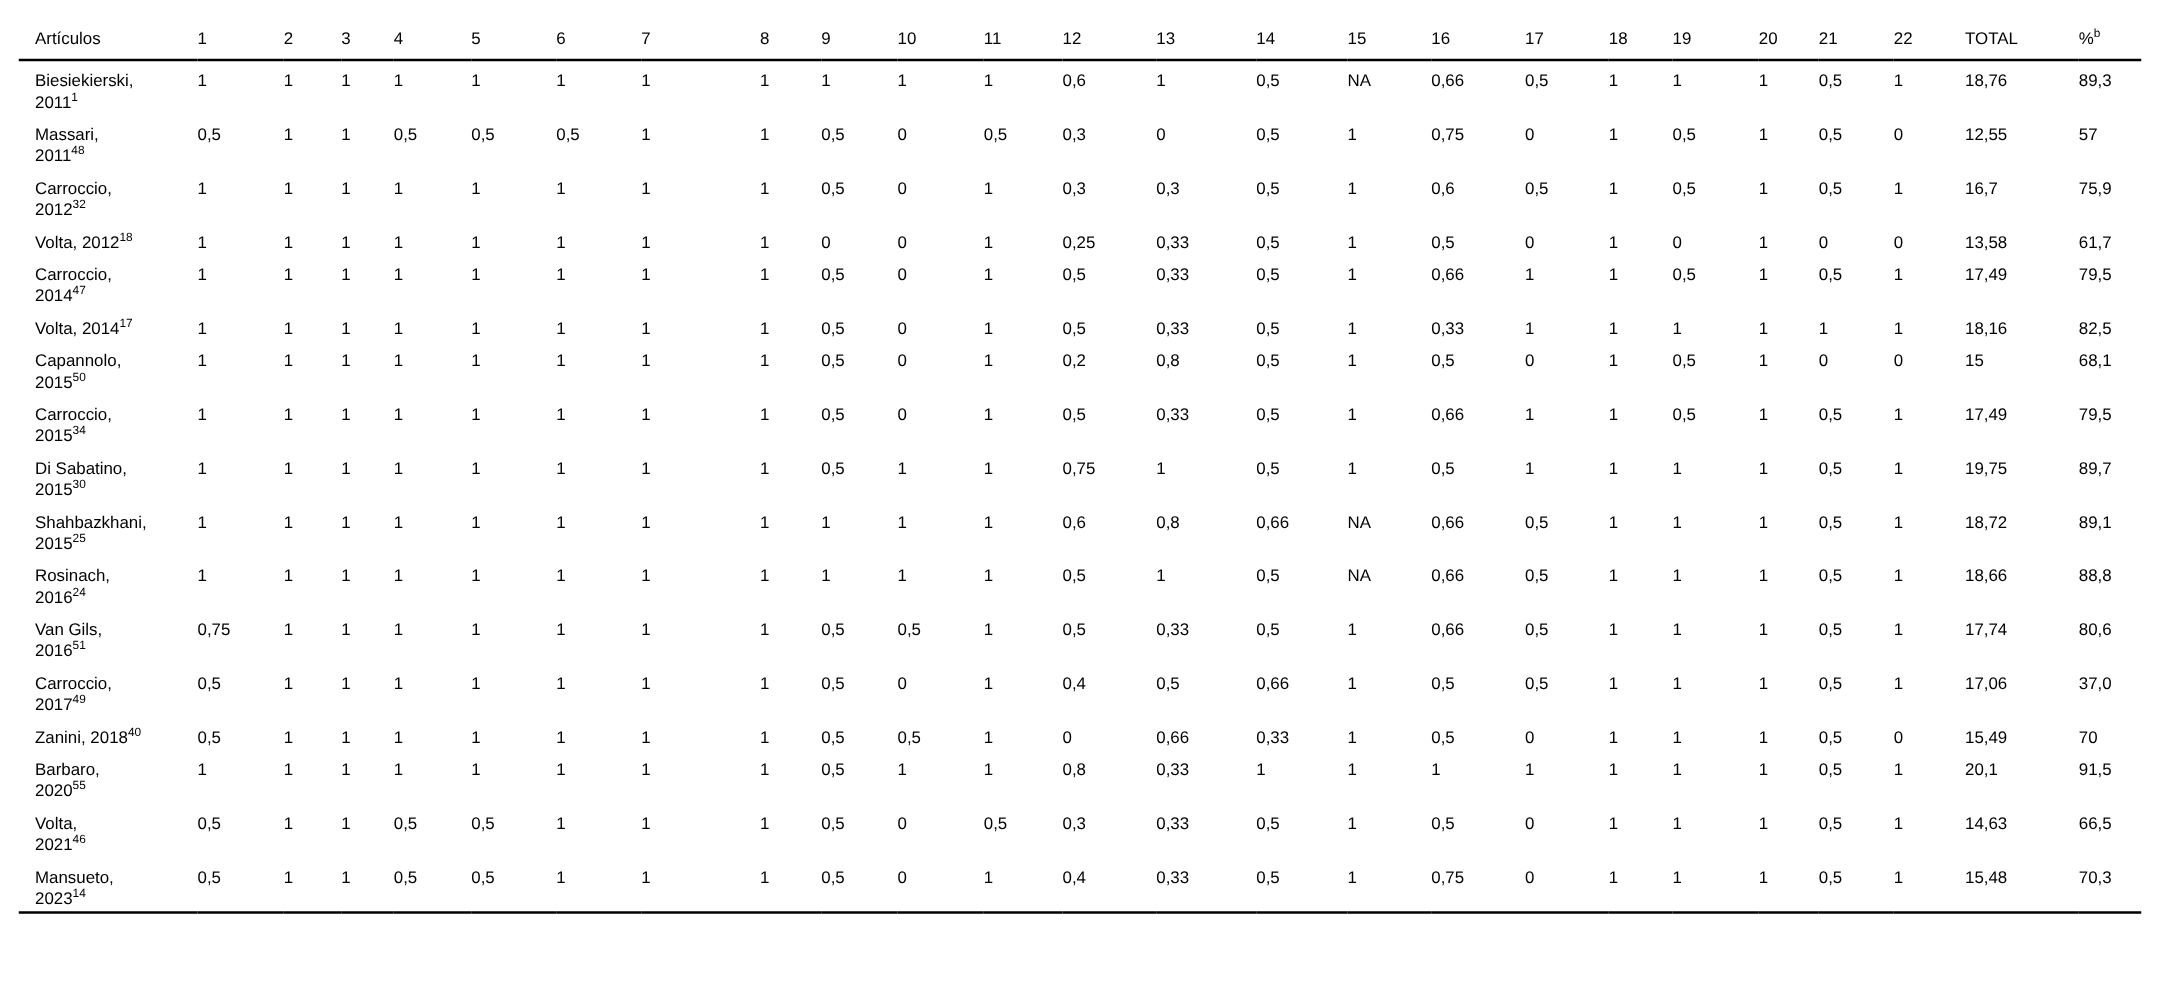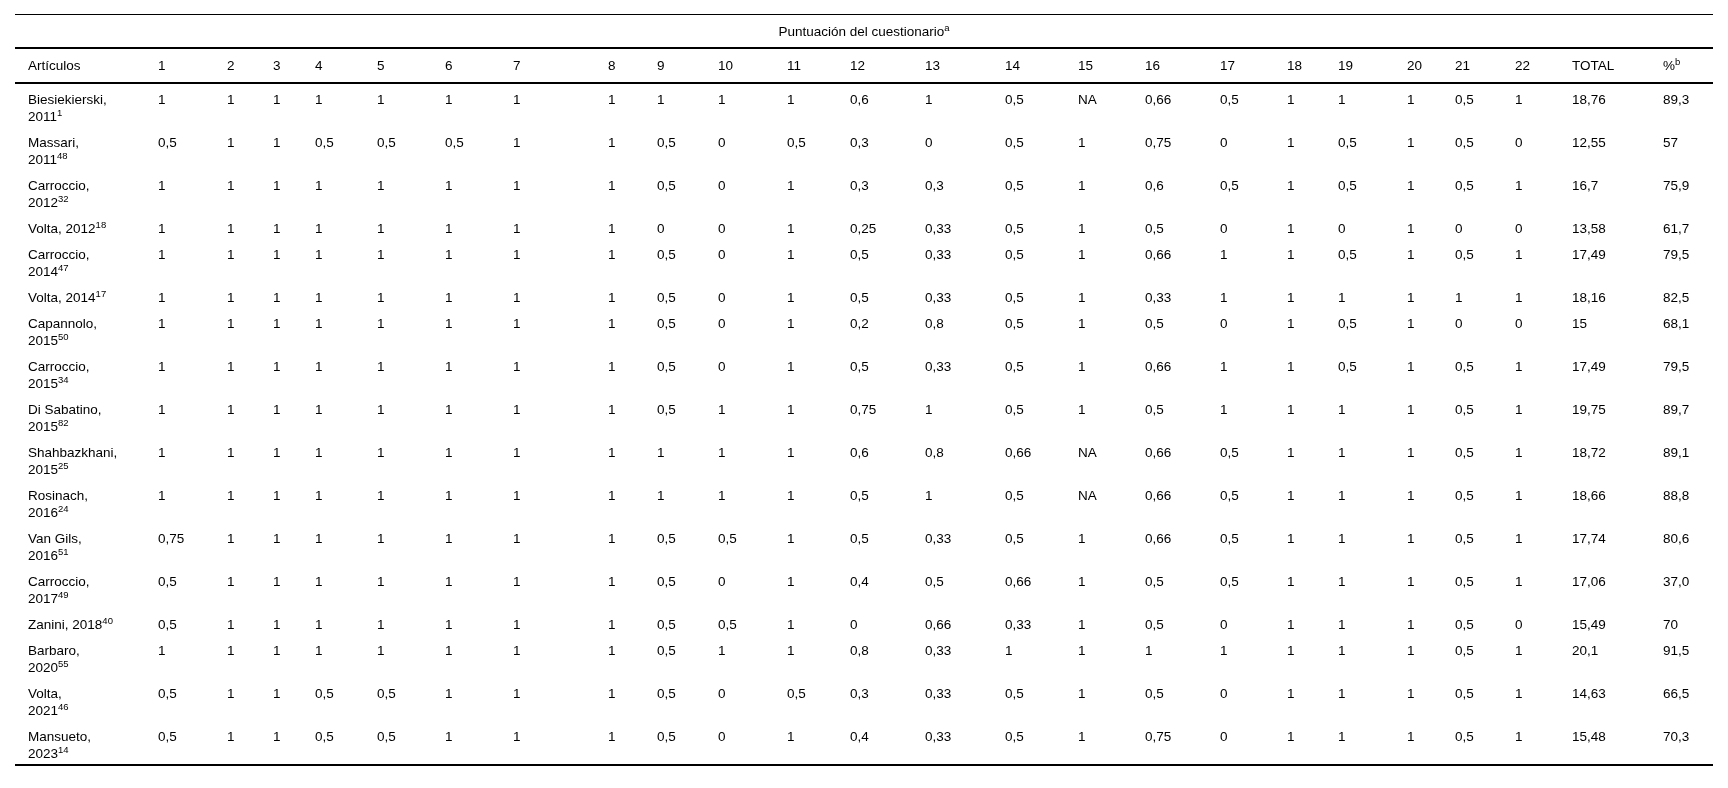--- a/index.html
+++ b/index.html
@@ -86,23 +86,20 @@
       <col style="width:67px">
         <col style="width:51px">
         <col style="width:69px">
         <col style="width:48px">
       <col style="width:60px">
         <col style="width:57px">
       <col style="width:91px">
       <col style="width:50px">
     </colgroup>
     <thead>
-      <tr class="title-row">
-        <th colspan="25"><span>Puntuación del cuestionario</span><sup>a</sup></th>
-      </tr>
       <tr class="header-row" id="header-row">
         <th class="author-col">Artículos</th>
         <th>1</th>
           <th>2</th>
           <th>3</th>
           <th>4</th>
           <th>5</th>
           <th>6</th>
           <th>7</th>
           <th>8</th>
@@ -335,21 +332,21 @@
           <td>1</td>
           <td>1</td>
           <td>0,5</td>
           <td>1</td>
           <td>0,5</td>
           <td>1</td>
           <td>17,49</td>
           <td>79,5</td>
         </tr>
         <tr>
-          <td class="author-cell"><span>Di Sabatino,</span><br><span>2015</span><sup>82</sup></td>
+          <td class="author-cell"><span>Di Sabatino,</span><br><span>2015</span><sup>30</sup></td>
           <td>1</td>
           <td>1</td>
           <td>1</td>
           <td>1</td>
           <td>1</td>
           <td>1</td>
           <td>1</td>
           <td>1</td>
           <td>0,5</td>
           <td>1</td>

